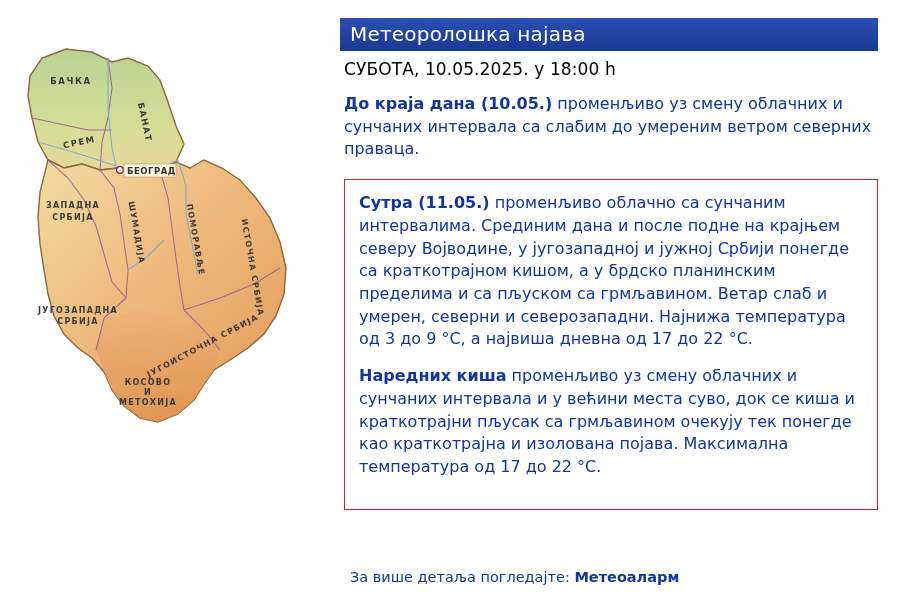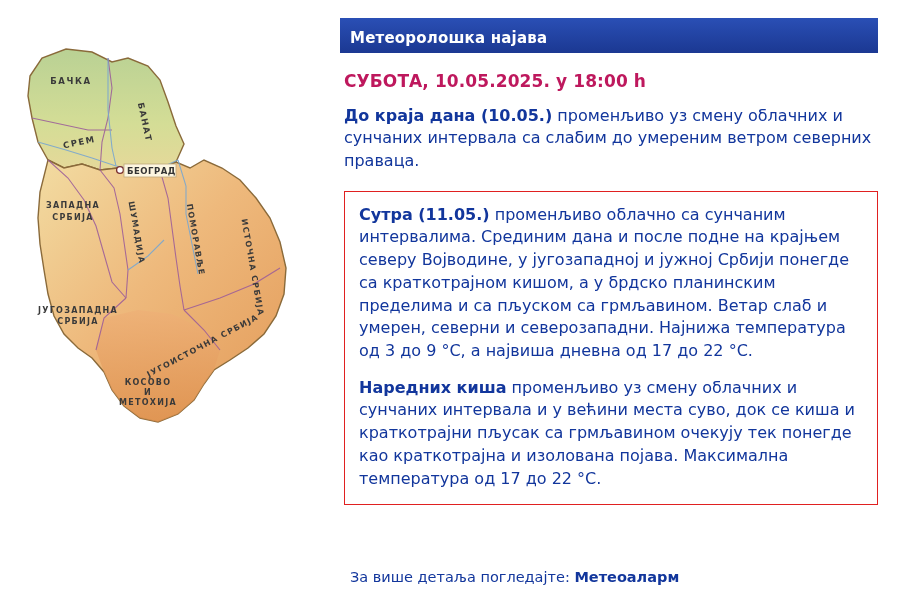--- a/index.html
+++ b/index.html
@@ -60,44 +60,44 @@
     position: relative;
     width: 570px;
     flex: 0 0 570px;
     padding: 18px 22px 0 10px;
     box-sizing: border-box;
   }
   .title-bar {
     background: #1f3f9e;
     background: linear-gradient(to bottom, #2a4fb5 0%, #1b3892 100%);
     color: #ffffff;
-    font-size: 15px;
-    font-weight: bold;
-    padding: 12px 8px 6px 10px;
+    font-size: 20px;
+    font-weight: normal;
+    padding: 5px 8px 6px 10px;
     line-height: 1.1;
     letter-spacing: 0.2px;
   }
   .subtitle {
-    color: #be185d;
+    color: #000000;
     font-size: 17px;
-    font-weight: bold;
-    margin: 18px 0 0 4px;
+    font-weight: normal;
+    margin: 8px 0 0 4px;
     letter-spacing: 0.1px;
   }
   .para {
     color: #12369c;
     font-size: 16px;
     line-height: 1.42;
     margin: 14px 0 0 4px;
   }
   .para b { font-weight: bold; }
   .boxed {
     margin: 18px 0 0 4px;
     border: 1px solid #e02020;
-    padding: 12px 14px 14px 14px;
+    padding: 12px 14px 30px 14px;
     box-sizing: border-box;
   }
   .boxed .para:first-child { margin-top: 0; }
   .boxed .para { margin-left: 0; }
   .footer {
     position: absolute;
     left: 20px;
     bottom: 12px;
     font-size: 14.5px;
     color: #12369c;

